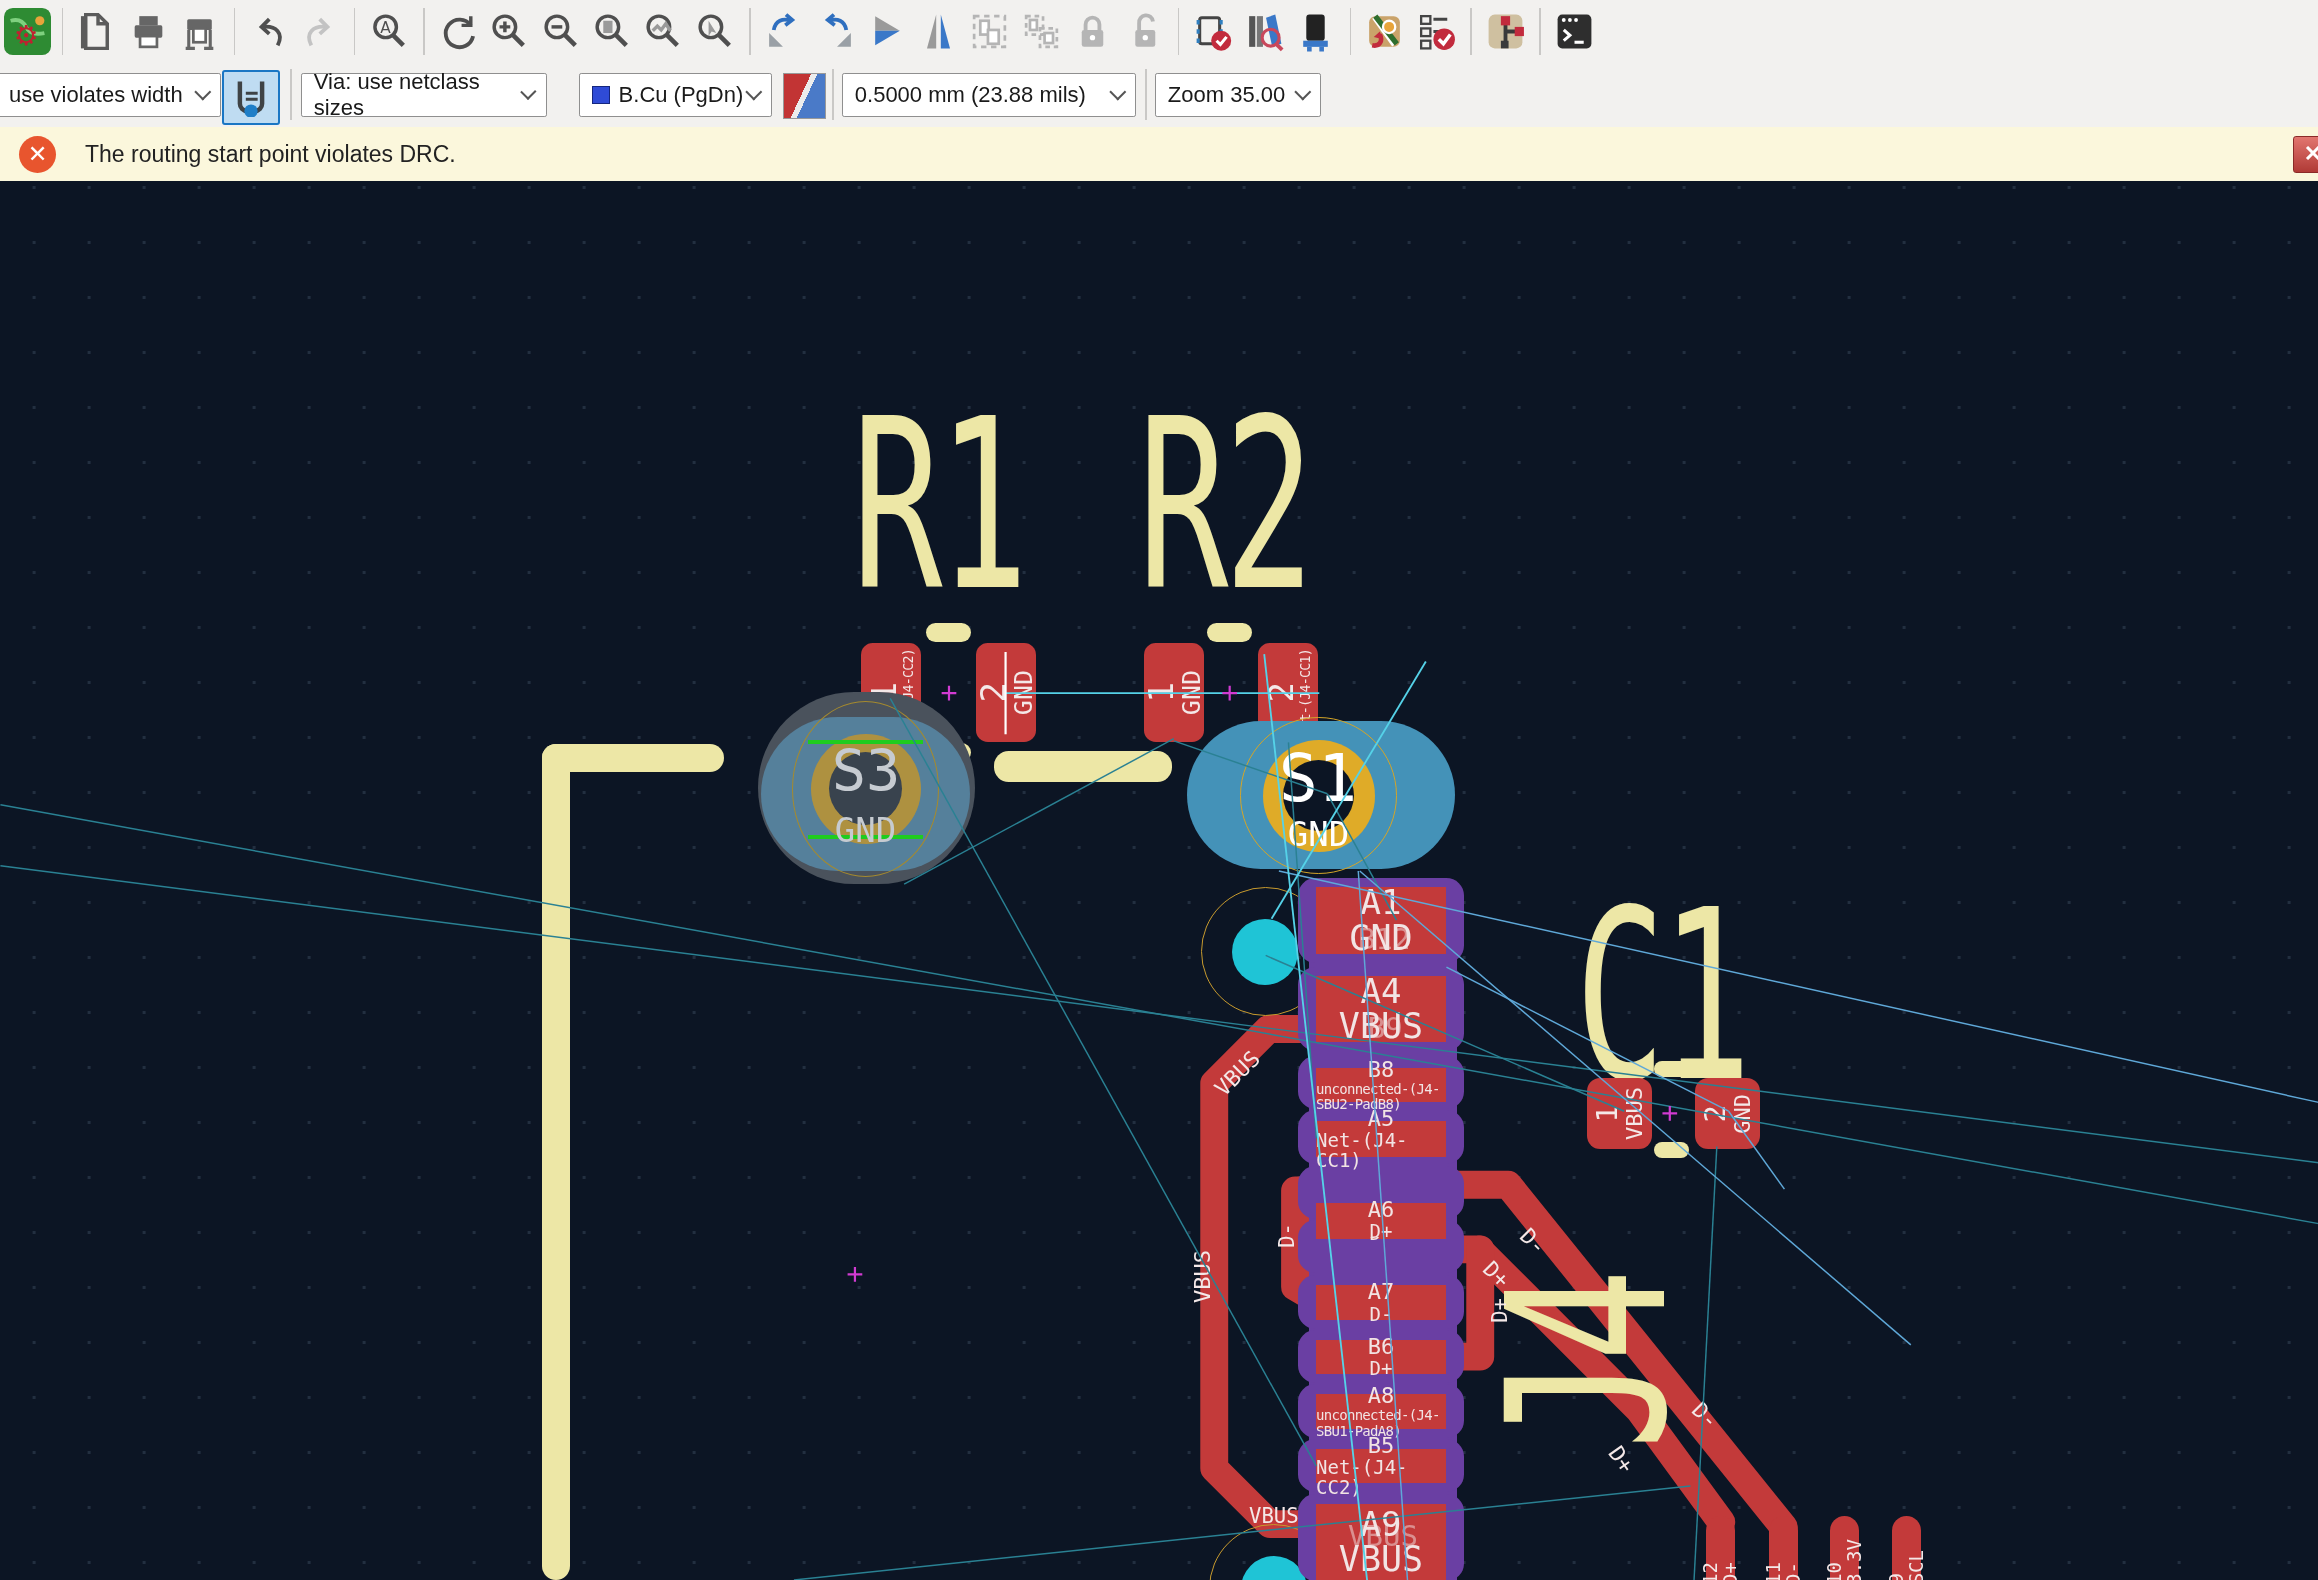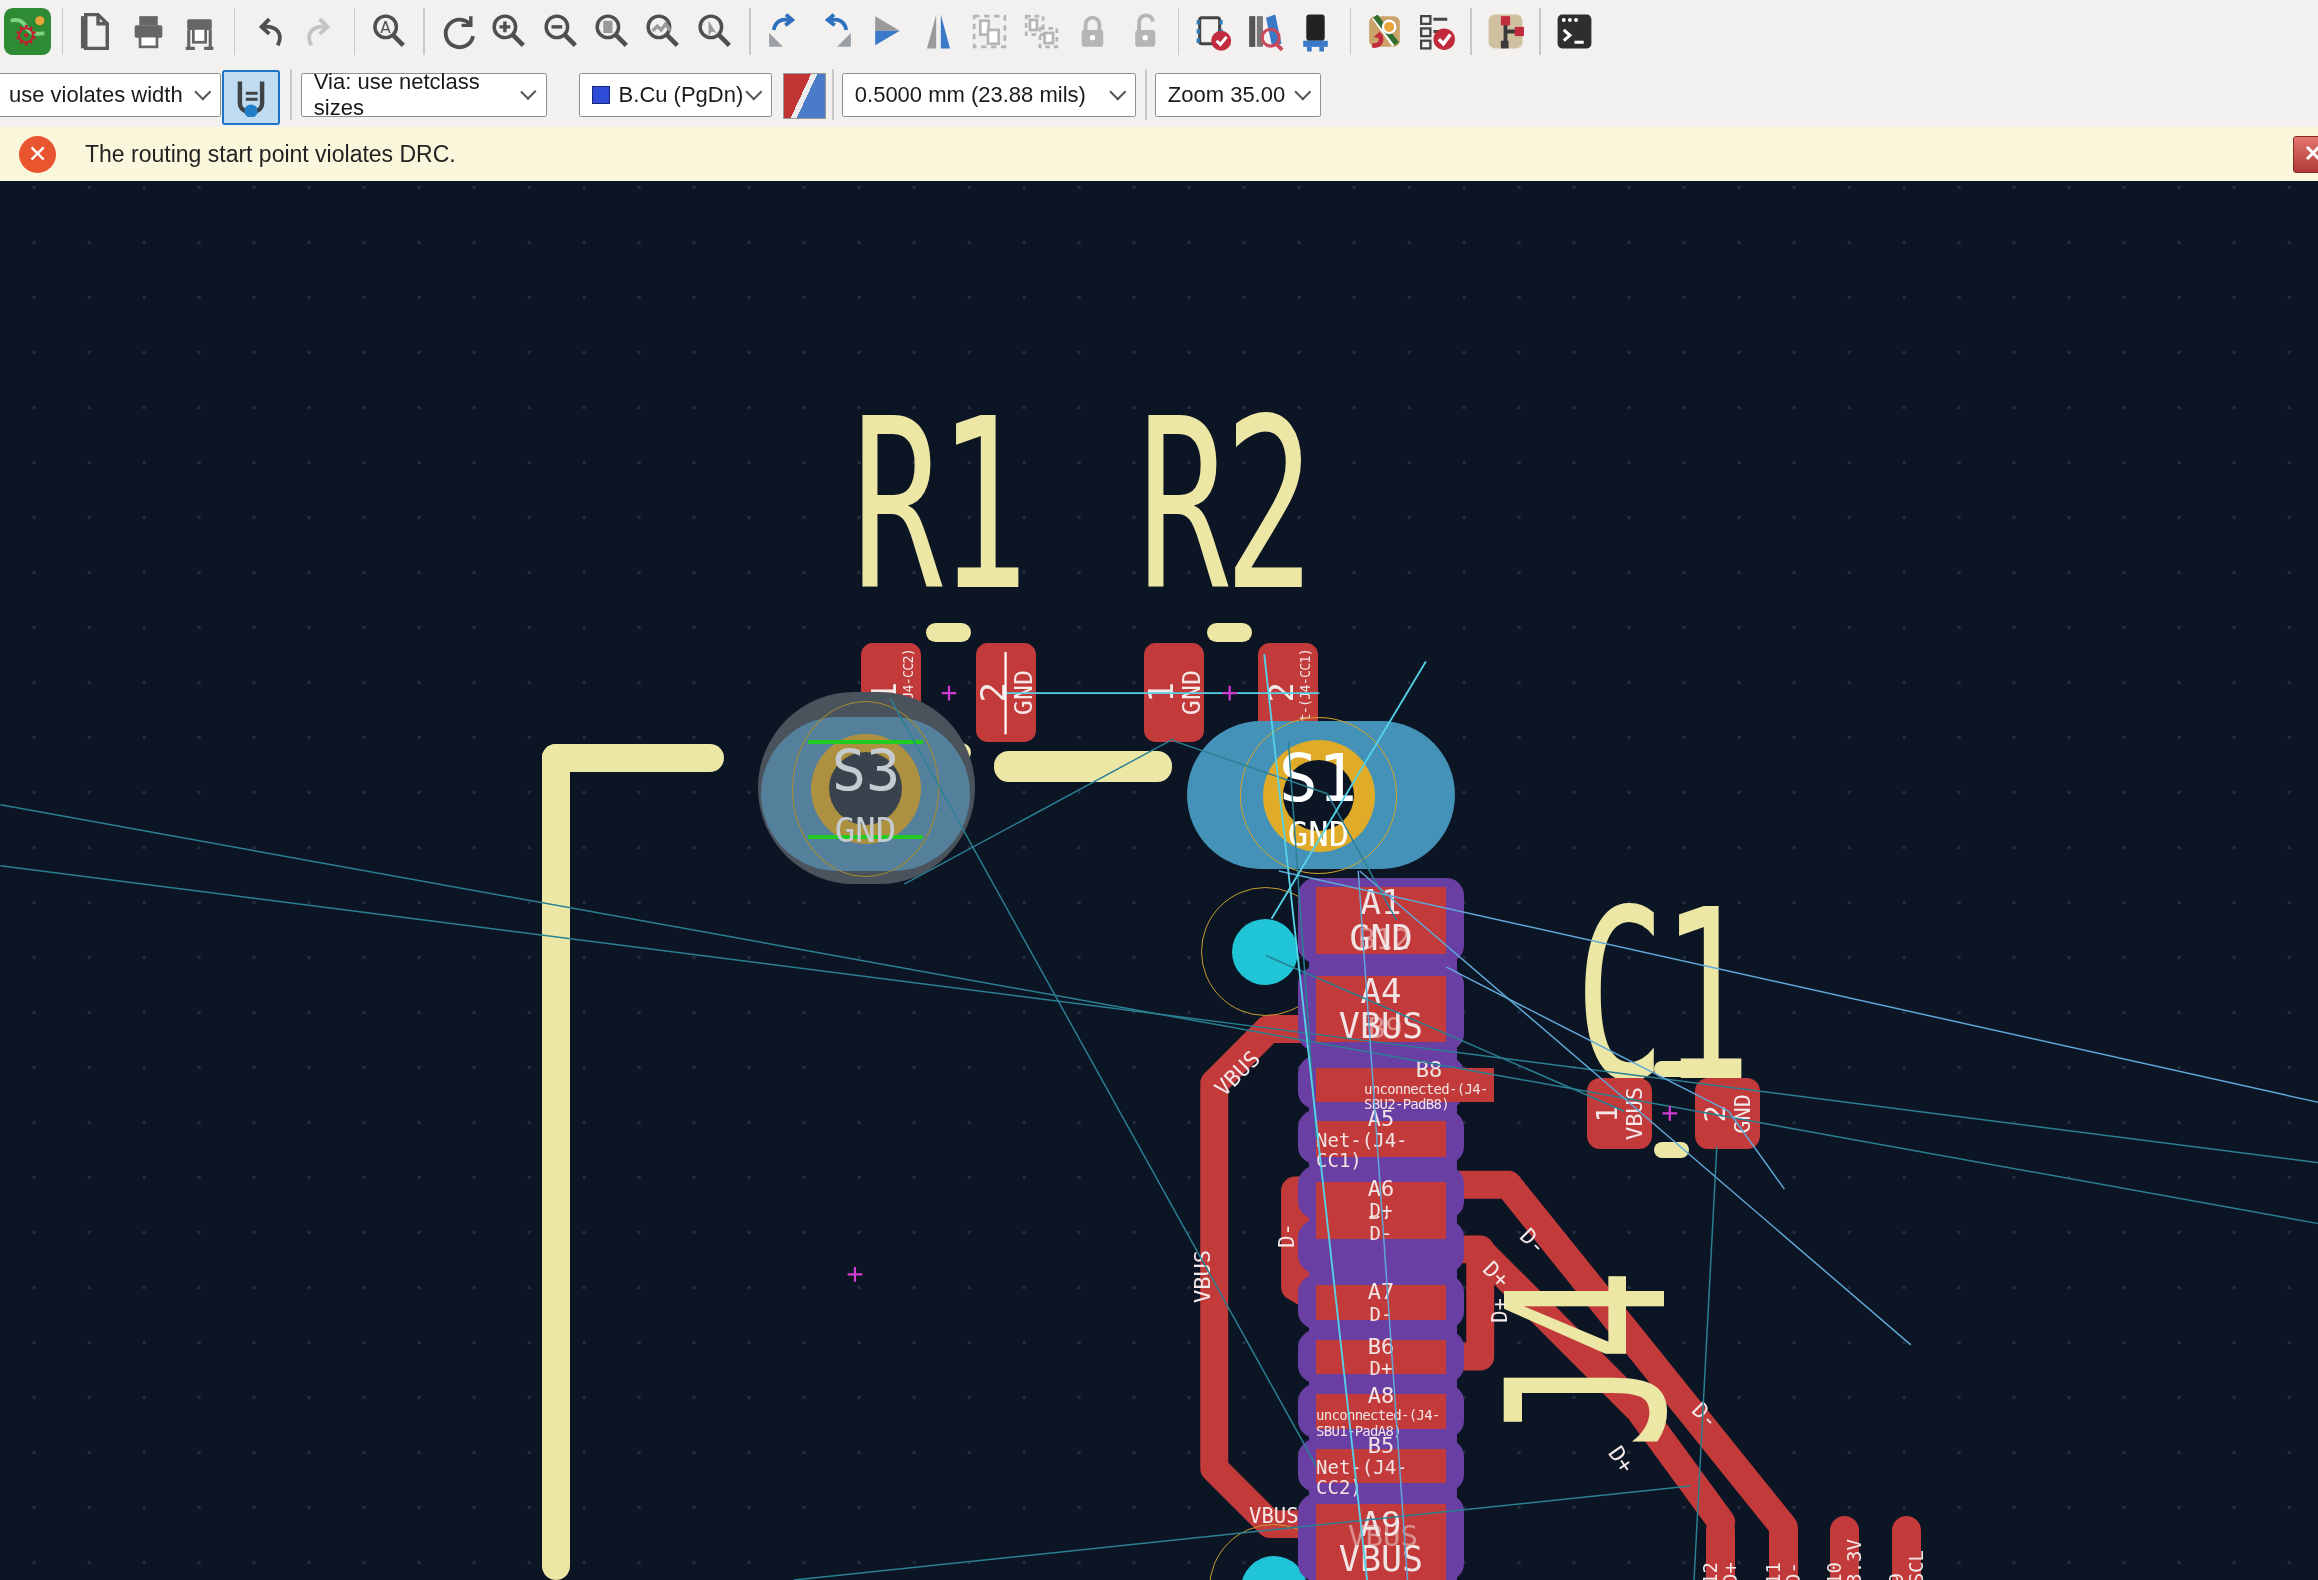--- a/index.html
+++ b/index.html
@@ -423,33 +423,33 @@
   <div class="jtab" style="top:1313px;height:87px;"></div>
 
   <div class="jpad" style="top:706px;height:67px;">
     <span class="jname-big">A1</span>
     <span class="jnet-big"><span class="jghost">B12</span><span>GND</span></span>
   </div>
   <div class="jpad" style="top:795px;height:66px;">
     <span class="jname-big">A4</span>
     <span class="jnet-big"><span class="jghost">B9</span><span>VBUS</span></span>
   </div>
-  <div class="jpad" style="top:887px;height:34px;padding-left:48px;">
+  <div class="jpad" style="top:887px;height:34px;">
     <span class="jname-sm">B8</span>
     <span class="jnet-tiny">unconnected-(J4-SBU2-PadB8)</span>
   </div>
   <div class="jpad" style="top:940px;height:36px;">
     <span class="jname-sm">A5</span>
     <span class="jnet-sm">Net-(J4-CC1)</span>
   </div>
   <div class="jpad" style="top:995px;height:34px;margin-top:29px;">
     <span class="jname-sm">B7</span>
     <span class="jnet-sm">D-</span>
   </div>
-  <div class="jpad" style="top:1001px;height:34px;">
+  <div class="jpad" style="top:1022px;height:34px;">
     <span class="jname-sm">A6</span>
     <span class="jnet-sm">D+</span>
   </div>
   <div class="jpad" style="top:1104px;height:35px;">
     <span class="jname-sm">A7</span>
     <span class="jnet-sm">D-</span>
   </div>
   <div class="jpad" style="top:1159px;height:34px;">
     <span class="jname-sm">B6</span>
     <span class="jnet-sm">D+</span>

